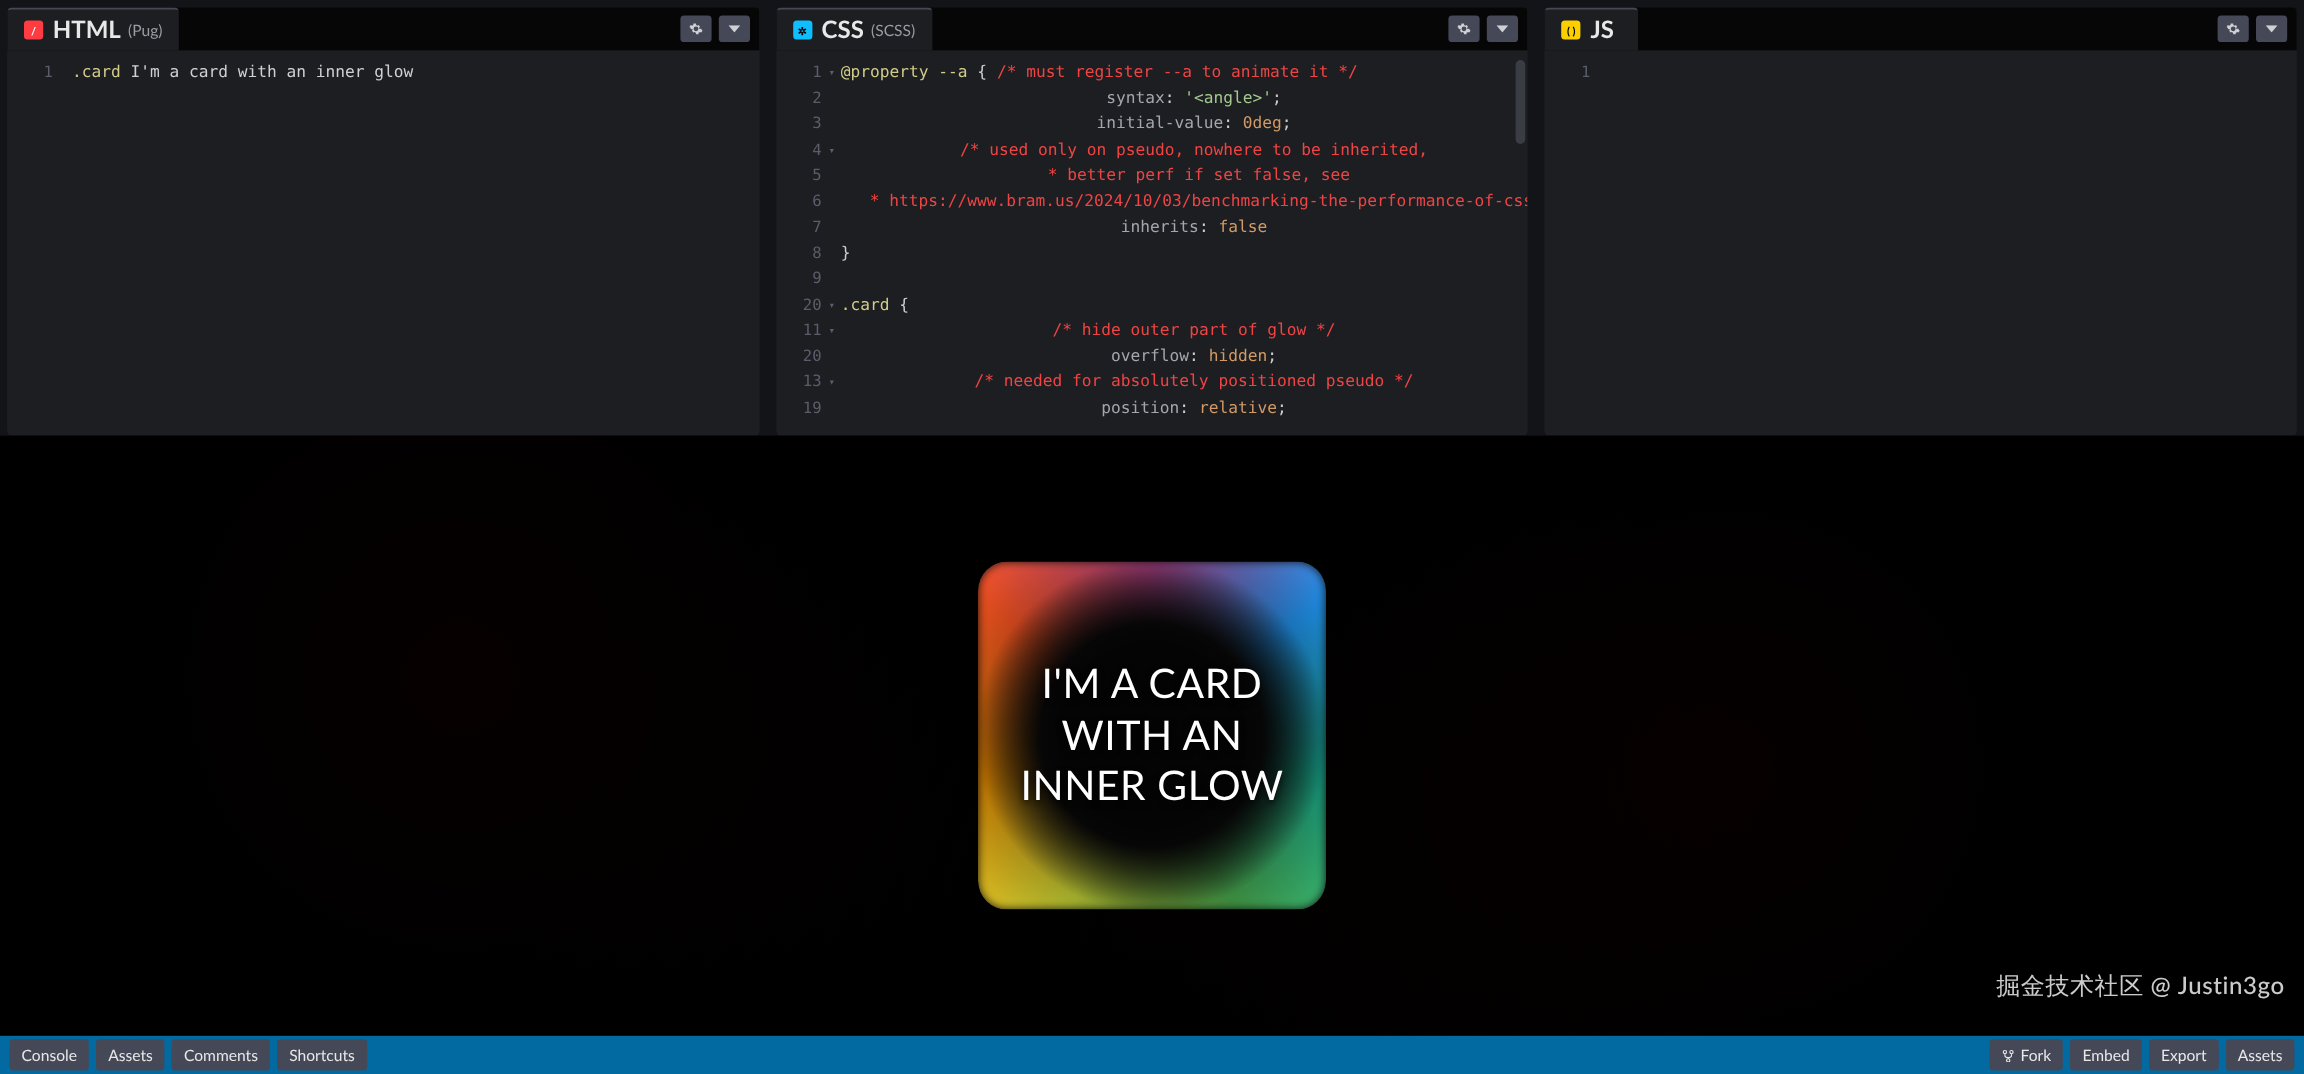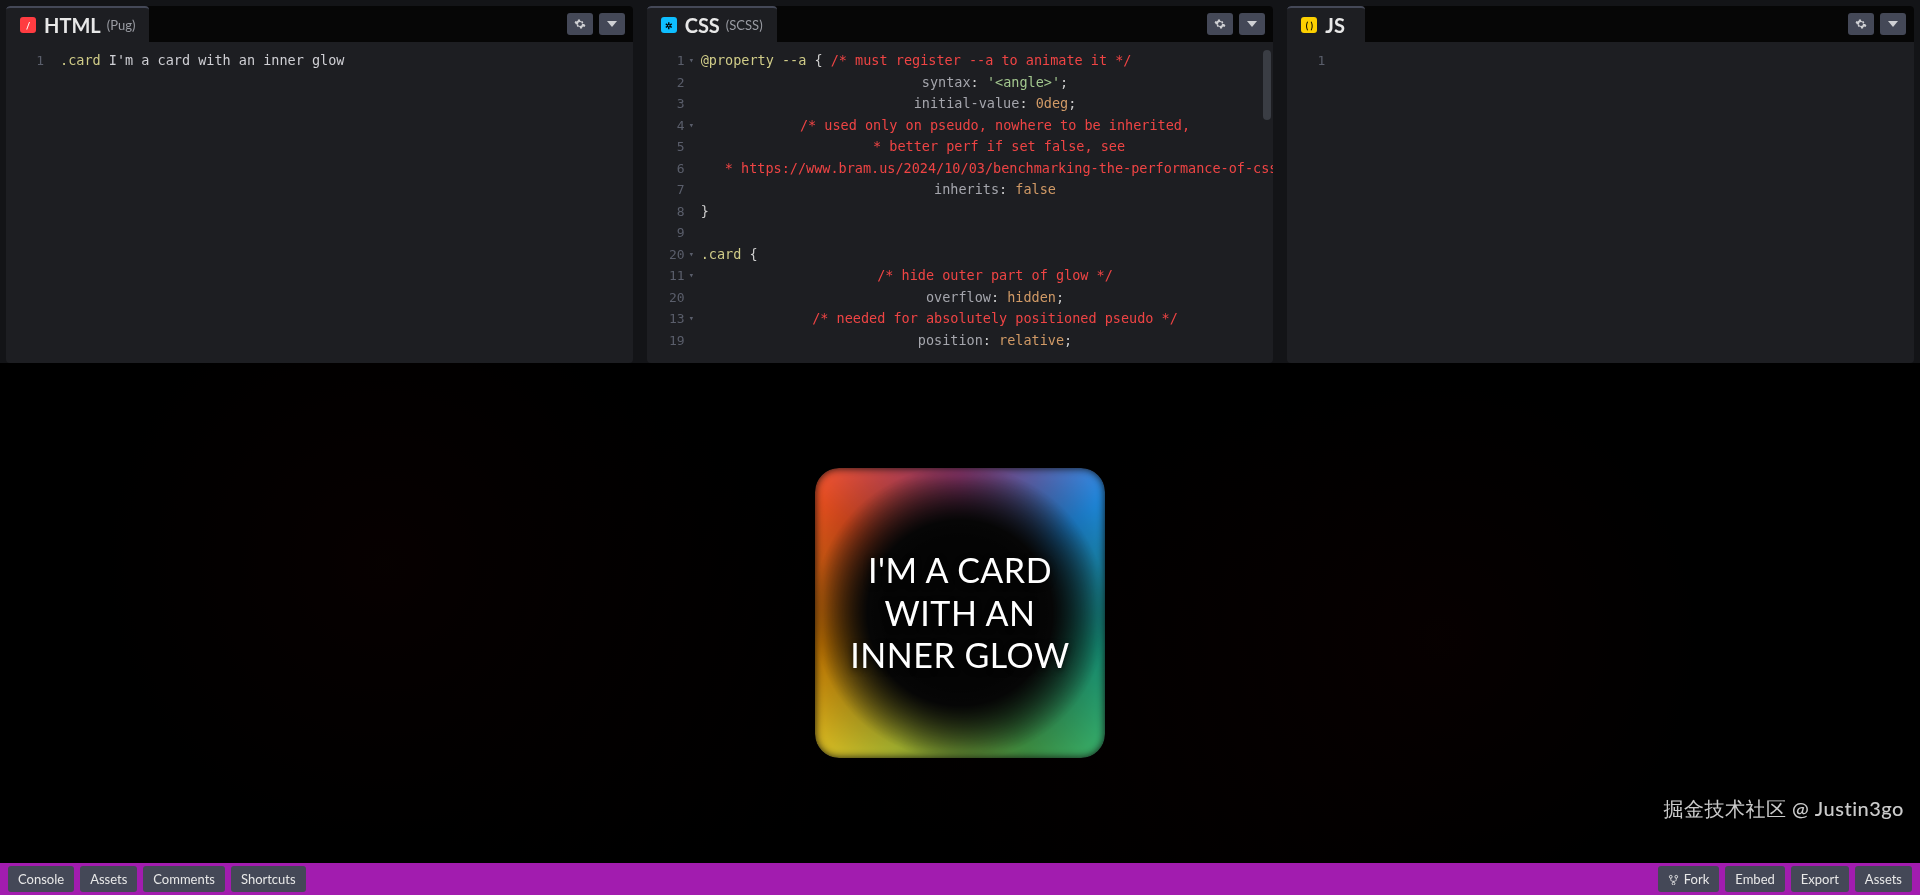--- a/index.html
+++ b/index.html
@@ -62,24 +62,24 @@
     -webkit-mask: radial-gradient(circle at center, transparent 45%, #000 72%);
             mask: radial-gradient(circle at center, transparent 45%, #000 72%);
   }
   .card::after {
     content: ""; position: absolute; inset: 0;
     background: radial-gradient(circle at center, rgba(0,0,0,0.78) 35%, rgba(0,0,0,0.25) 70%, rgba(0,0,0,0) 100%);
     border-radius: 24px;
   }
   .card span { position: relative; z-index: 2; line-height: 1.25; text-shadow: 0 2px 6px rgba(0,0,0,0.7); }
   
-  .watermark { position: absolute; right: 16px; bottom: 40px; font-size: 20px; color: #e8e8e8; opacity: 0.88; font-weight: 500; letter-spacing: 0.5px; }
-  
-  
-  .footer { height: 32px; background: #a21caf; display: flex; align-items: center; padding: 16px 8px; gap: 18px; }
+  .watermark { position: absolute; right: 16px; bottom: 28px; font-size: 20px; color: #e8e8e8; opacity: 0.88; font-weight: 500; letter-spacing: 0.5px; }
+  
+  
+  .footer { height: 32px; background: #0369a1; display: flex; align-items: center; padding: 16px 8px; gap: 18px; }
   .f-btn { background: #444857; color: #e8e8e8; font-size: 13px; padding: 5px 10px; border-radius: 3px; cursor: pointer; display: flex; align-items: center; gap: 5px; }
   .footer-spacer { flex: 1; }
   
   svg { display: block; }
 </style>
 </head>
 <body>
 
 <div class="wrap">
 

